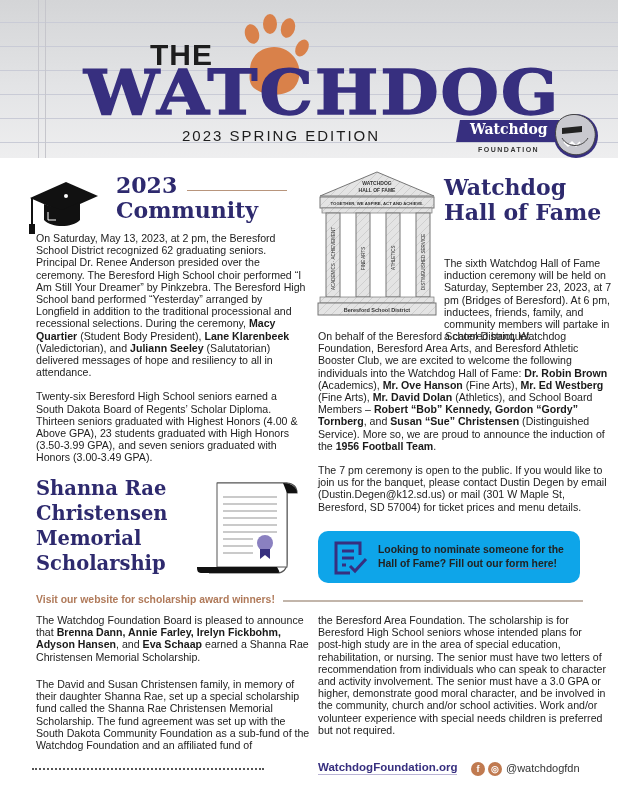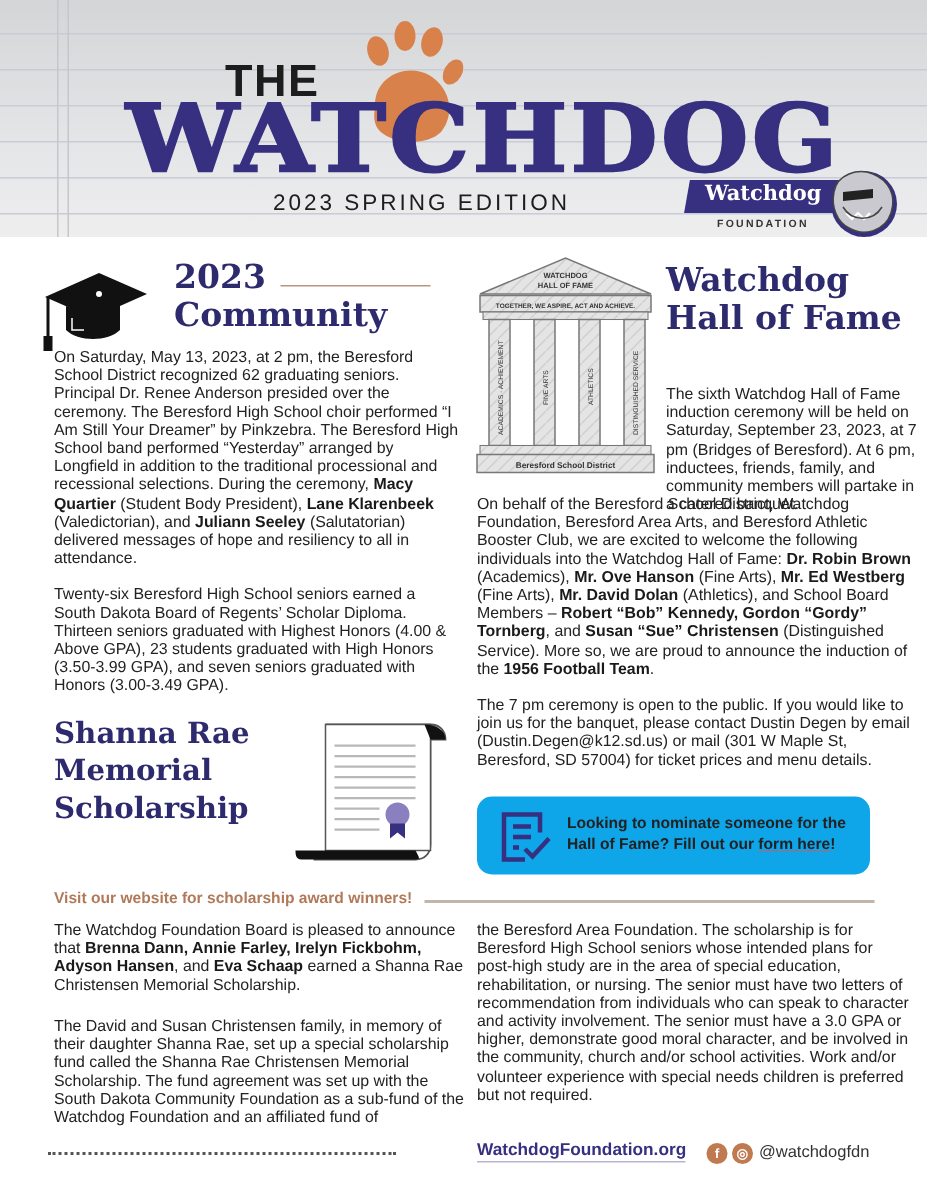--- a/index.html
+++ b/index.html
@@ -169,20 +169,21 @@
   <div>Hall of Fame</div>
 </div>
 <div class="hof-body1 body-text">The sixth Watchdog Hall of Fame induction ceremony will be held on Saturday, September 23, 2023, at 7 pm (Bridges of Beresford). At 6 pm, inductees, friends, family, and community members will partake in a catered banquet.</div>
 <div class="hof-body2 body-text">
   <p>On behalf of the Beresford School District, Watchdog Foundation, Beresford Area Arts, and Beresford Athletic Booster Club, we are excited to welcome the following individuals into the Watchdog Hall of Fame: <b>Dr. Robin Brown</b> (Academics), <b>Mr. Ove Hanson</b> (Fine Arts), <b>Mr. Ed Westberg</b> (Fine Arts), <b>Mr. David Dolan</b> (Athletics), and School Board Members – <b>Robert “Bob” Kennedy, Gordon “Gordy” Tornberg</b>, and <b>Susan “Sue” Christensen</b> (Distinguished Service). More so, we are proud to announce the induction of the <b>1956 Football Team</b>.</p>
   <p style="margin-top:12px">The 7 pm ceremony is open to the public. If you would like to join us for the banquet, please contact Dustin Degen by email (Dustin.Degen@k12.sd.us) or mail (301 W Maple St, Beresford, SD 57004) for ticket prices and menu details.</p>
 </div>
 
 <div class="sch-title h-serif">
   <div>Shanna Rae</div>
+  <div>Christensen</div>
   <div>Memorial</div>
   <div>Scholarship</div>
 </div>
 <svg class="diploma" width="105" height="100" viewBox="0 0 105 100">
   <path d="M22 8 L92 8 C98 8 102 12 102 18 L92 18 L92 88 C92 94 88 98 82 98 L14 98" fill="#fff" stroke="#555" stroke-width="1.2"></path>
   <rect x="22" y="8" width="70" height="84" fill="#fff" stroke="#555" stroke-width="1"></rect>
   <path d="M88 8 C96 8 102 12 102 18 L92 18" fill="#111"></path>
   <path d="M2 92 L82 92 C84 96 86 98 82 98 L6 98 C2 98 2 94 2 92 Z" fill="#111"></path>
   <g stroke="#b8b8b8" stroke-width="1.5">
     <line x1="28" y1="22" x2="82" y2="22"></line>

